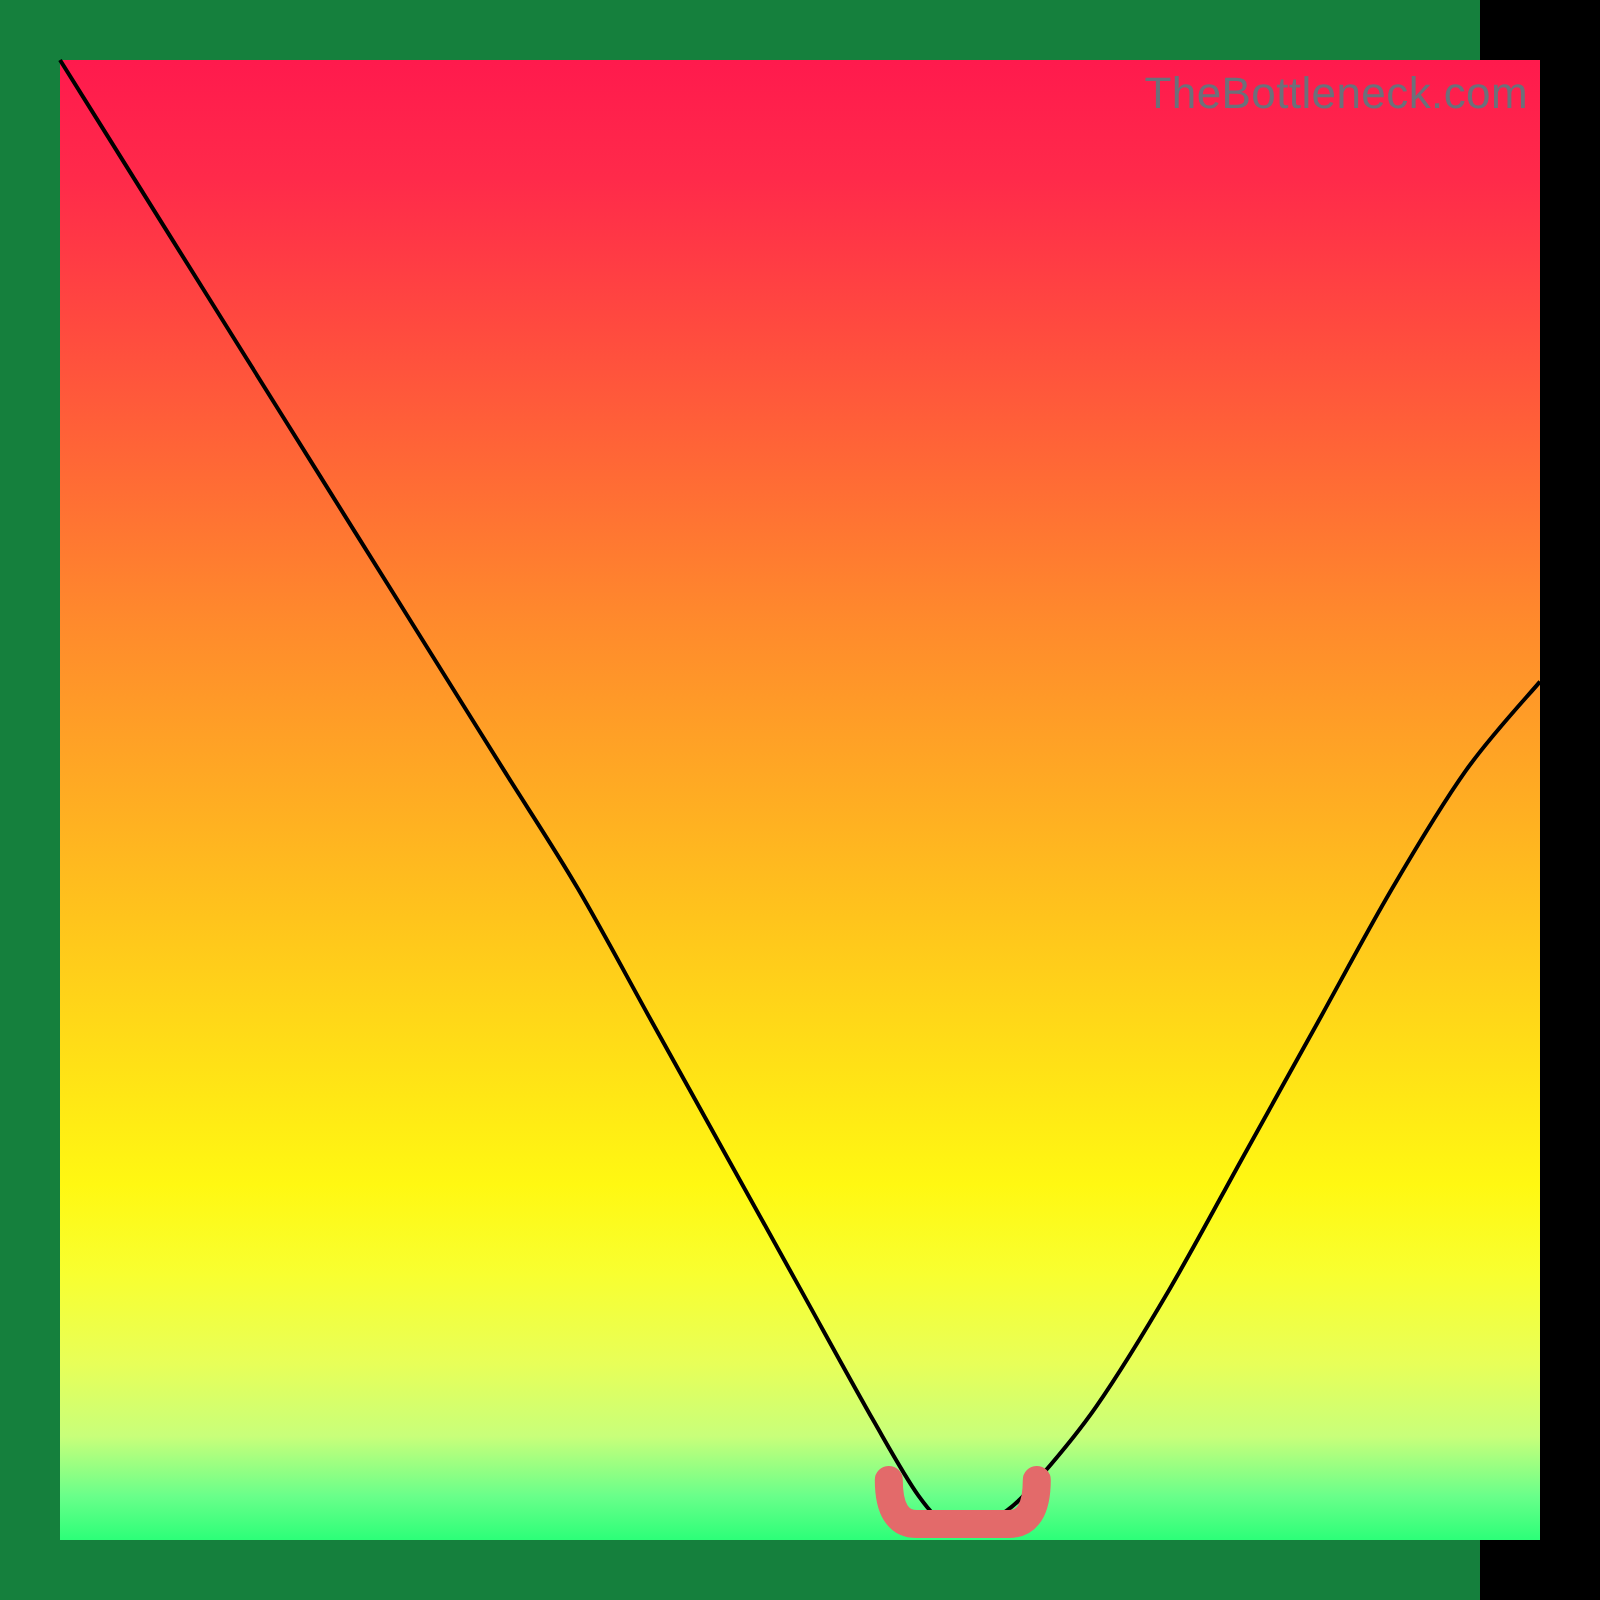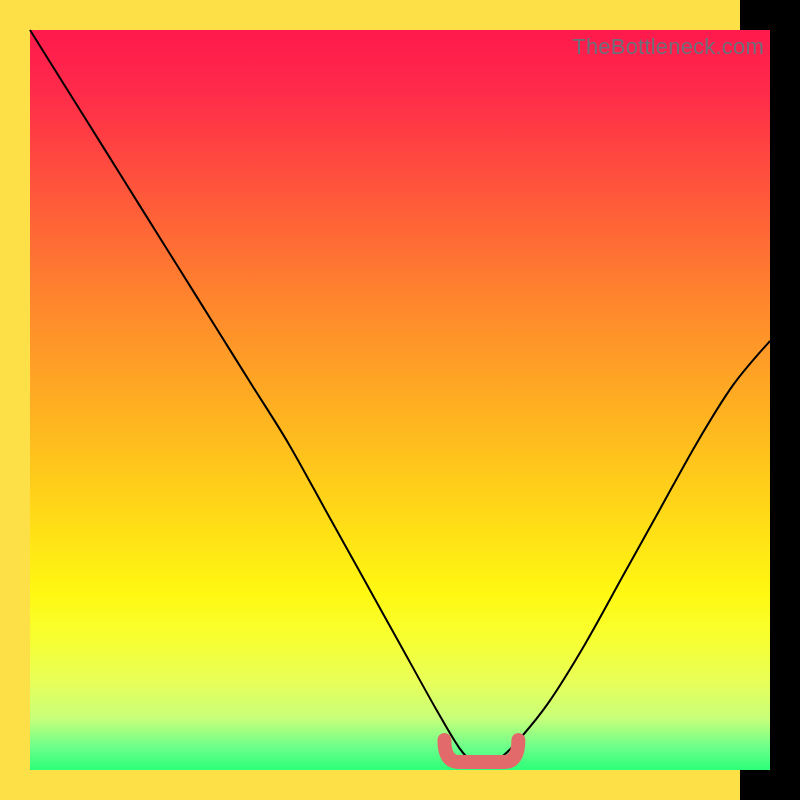--- a/index.html
+++ b/index.html
@@ -8,21 +8,21 @@
     width: 800px;
     height: 800px;
     background: #000;
     font-family: Arial, Helvetica, sans-serif;
     overflow: hidden;
   }
   .frame {
     position: relative;
     width: 740px;
     height: 800px;
-    background: #fde047;
+    background: #15803d;
   }
   .plot-area {
     position: absolute;
     left: 30px;
     top: 30px;
     width: 740px;
     height: 740px;
     
     background: linear-gradient(to bottom,
       #ff1a4d 0%,

